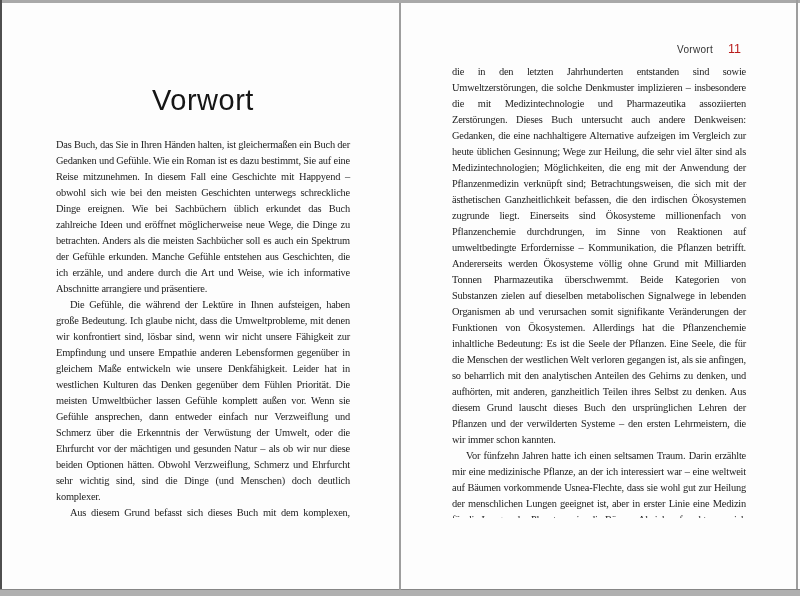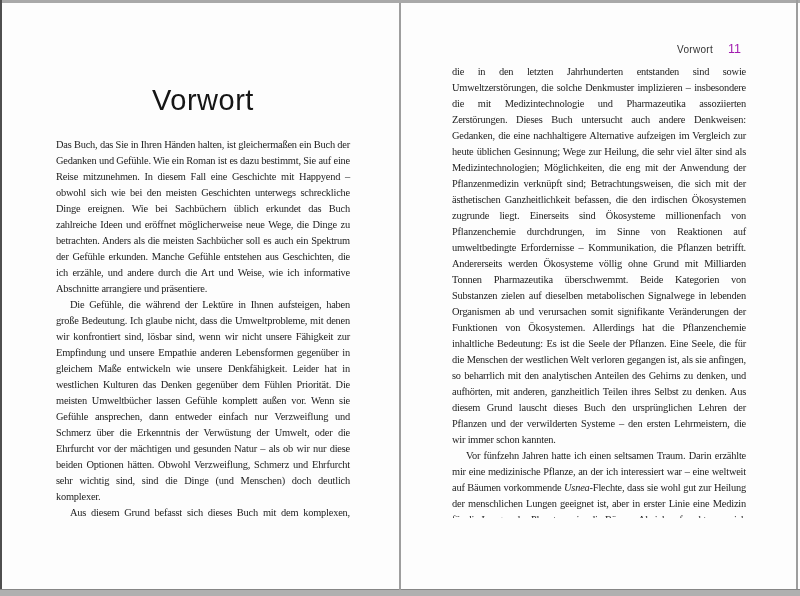--- a/index.html
+++ b/index.html
@@ -41,22 +41,22 @@
   .body-col p{margin:0;padding:0;}
   .body-col p + p{text-indent:14px;}
 
   .running-header{
     position:absolute;left:51px;top:39px;width:294px;
     display:flex;justify-content:flex-end;align-items:baseline;
     font-family:"Liberation Sans", sans-serif;
     color:#333;
   }
   .running-title{font-size:10px;letter-spacing:0.3px;}
-  .running-pagenum{font-size:12.5px;color:#a21caf;margin-left:15px;padding-right:5px;}
-  .italic{font-style:italic;}
+  .running-pagenum{font-size:12.5px;color:#b91c1c;margin-left:15px;padding-right:5px;}
+  .italic{}
 </style>
 </head>
 <body>
 
 <div class="spread">
 
   <div class="edge-top"></div>
   <div class="edge-left"></div>
   <div class="edge-right"></div>
   <div class="edge-bottom"></div>

